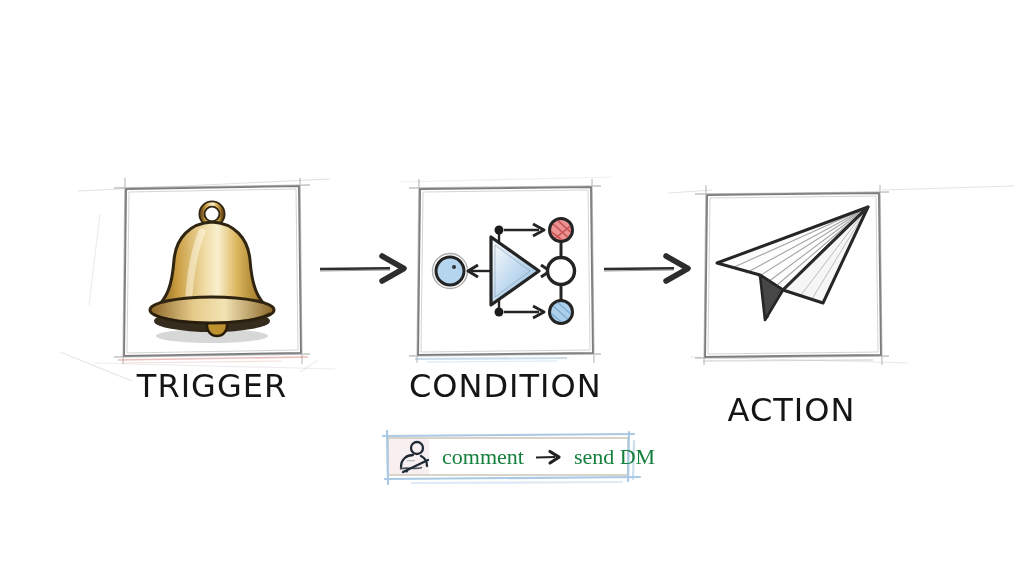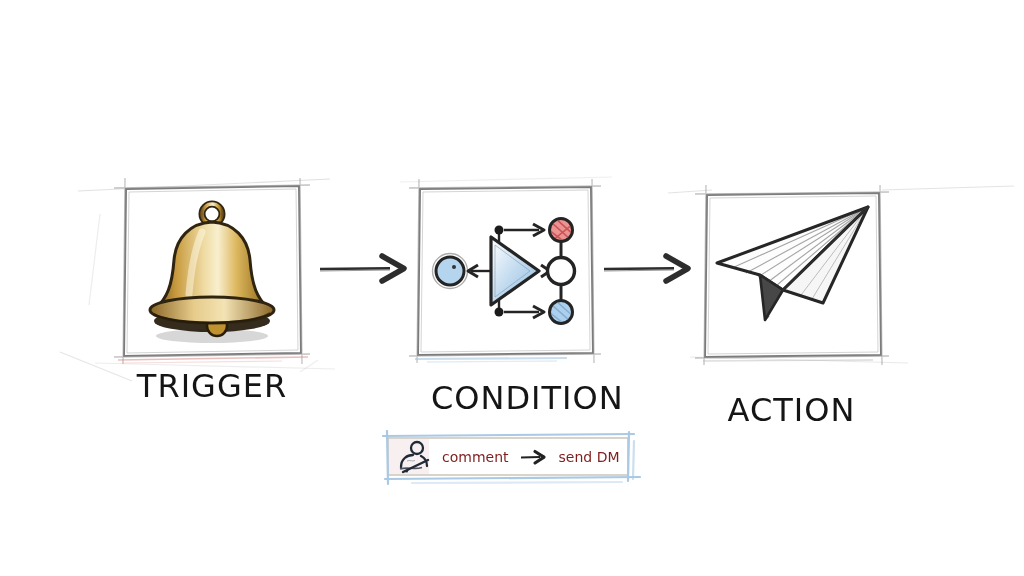--- a/index.html
+++ b/index.html
@@ -7,27 +7,27 @@
     position:relative;width:1024px;height:576px;background:#ffffff;
     overflow:hidden;font-family:"DejaVu Sans","Liberation Sans",sans-serif;
   }
   .abs{position:absolute;}
   .node-label{
     position:absolute;top:370px;height:32px;line-height:32px;
     text-align:center;font-size:32px;letter-spacing:1px;color:#151515;
     font-weight:500;
   }
   #trigger-label{left:122px;width:180px;}
-  #condition-label{left:431px;width:192px;margin-top:12px;}
+  #condition-label{left:409px;width:192px;}
   #action-label{left:703px;width:177px;margin-top:24px;}
   .rule-pill-content{
     position:absolute;left:398px;top:441px;height:36px;
     display:flex;align-items:center;gap:10px;
   }
-  .rule-text{font-size:14px;color:#7f1d1d;white-space:nowrap;}
+  .rule-text{font-size:22px;color:#15803d;white-space:nowrap;font-family:Liberation Serif, serif;}
   svg{display:block;}
 </style>
 </head>
 <body>
 
 <div id="canvas">
 
   <svg class="abs" style="left:0;top:0" width="1024" height="576" viewBox="0 0 1024 576">
     <g stroke="#9a9a9a" stroke-width="1.2" fill="none">
       <path d="M78,191 L330,179" opacity="0.30"></path>

